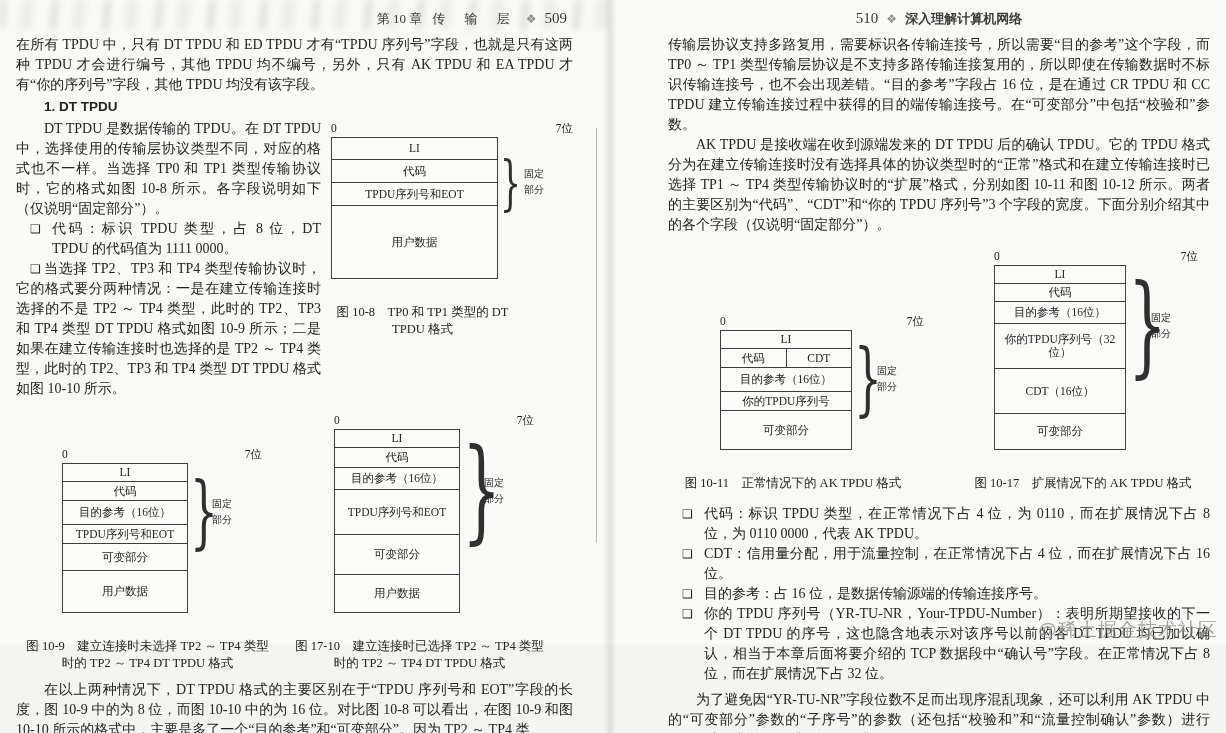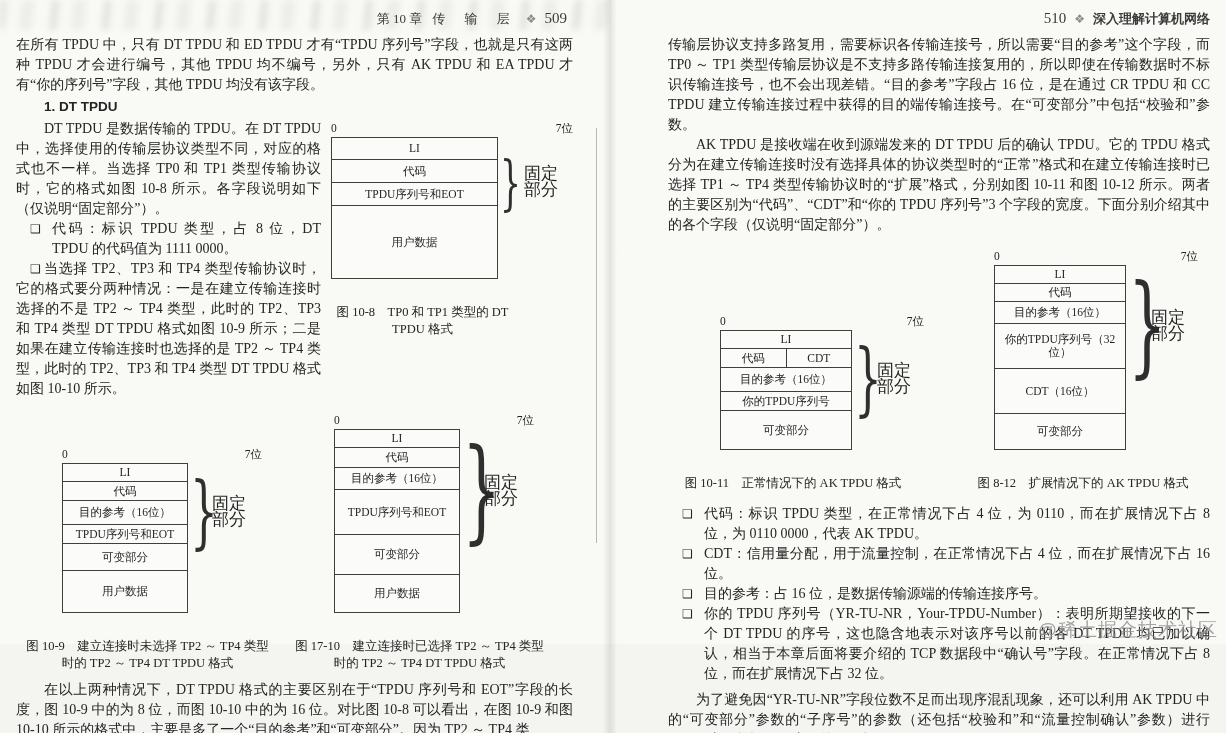--- a/index.html
+++ b/index.html
@@ -21,21 +21,21 @@
     background:repeating-linear-gradient(96deg, rgba(110,110,110,.16) 0 7px, rgba(220,220,220,.03) 7px 22px, rgba(130,130,130,.10) 22px 34px, rgba(230,230,230,.02) 34px 52px);
     filter:blur(3px); pointer-events:none;
   }
   .gutter {
     position:absolute; left:603px; top:0; width:14px; height:733px;
     background:linear-gradient(90deg, transparent, rgba(0,0,0,.09) 50%, transparent); pointer-events:none;
   }
   .margin-line { position:absolute; left:596px; top:128px; width:1px; height:415px; background:rgba(60,60,60,.35); }
 
   
-  .hdr { font-size:13px; line-height:20px; color:#3a3a3a; text-align:right; margin-bottom:6px; position:relative; z-index:2; }
+  .hdr { font-size:13px; line-height:20px; color:#3a3a3a; text-align:center; margin-bottom:6px; position:relative; z-index:2; }
   .hdr-left { text-align:right; padding-right:6px; }
   .hdr .sect { letter-spacing:8px; margin-left:10px; }
   .hdr .orn { color:#8a8a8a; margin:0 8px; font-size:12px; }
   .hdr .pnum { font-size:15px; }
   .hdr .booktitle { font-weight:bold; font-size:13px; }
 
   .para { text-indent:2em; }
   .para.no-indent { text-indent:0; }
   .h3 { font-family:"Liberation Sans", sans-serif; font-size:13.5px; font-weight:bold; padding-left:28px; line-height:24px; }
 
@@ -48,21 +48,21 @@
   figure { position:relative; }
   .bits { display:flex; justify-content:space-between; font-size:11.5px; line-height:15px; height:16px; text-align:left; }
   .figbody { position:relative; }
   .box { border:1px solid #3f3f3f; background:rgba(255,255,255,.35); }
   .row { border-bottom:1px solid #3f3f3f; display:flex; align-items:center; justify-content:center; font-size:11.5px; line-height:13px; text-align:center; overflow:hidden; }
   .row:last-child { border-bottom:none; }
   .row.split { padding:0; }
   .row.split span { flex:1; height:100%; display:flex; align-items:center; justify-content:center; }
   .row.split span + span { border-left:1px solid #3f3f3f; }
   .brace { position:absolute; display:block; color:#2f2f2f; font-family:"DejaVu Serif", serif; transform:scaleX(.55); transform-origin:left center; pointer-events:none; }
-  .fixlab { position:absolute; font-size:17px; line-height:16px; width:2.2em; text-align:left; }
+  .fixlab { position:absolute; font-size:10px; line-height:16px; width:2.2em; text-align:left; }
   figcaption { font-size:12.5px; line-height:17px; text-align:center; margin-top:25px; text-indent:0; }
 
   .fig8 { float:right; width:242px; margin:2px 0 26px 10px; }
   .fig8 .figbody { width:167px; }
   .fig8 .brace { left:169px; }
   .fig8 .fixlab { left:193px; }
   .fig8 figcaption { width:195px; margin-left:-6px; }
 
   .figrow { display:flex; align-items:flex-end; clear:both; }
   .figS .figbody { width:126px; }
@@ -243,21 +243,21 @@
             <div class="row" style="height:18px">代码</div>
             <div class="row" style="height:22px">目的参考（16位）</div>
             <div class="row" style="height:45px">你的TPDU序列号（32位）</div>
             <div class="row" style="height:45px">CDT（16位）</div>
             <div class="row" style="height:35px">可变部分</div>
           </div>
           <span class="brace" style="top:18px;height:85px;font-size:110px;line-height:85px;">}</span>
           <span class="fixlab" style="top:45px">固定部分</span>
         </div>
         <figcaption>
-          <span>图 8-12　扩展情况下的 AK TPDU 格式</span>
+          <span>图 10-17　扩展情况下的 AK TPDU 格式</span>
         </figcaption>
       </figure>
     </div>
 
     <div class="blist">
       <div class="bitem">
         <span class="bmark">❑</span>
         <span>代码：标识 TPDU 类型，在正常情况下占 4 位，为 0110，而在扩展情况下占 8 位，为 0110 0000，代表 AK TPDU。</span>
       </div>
       <div class="bitem">

